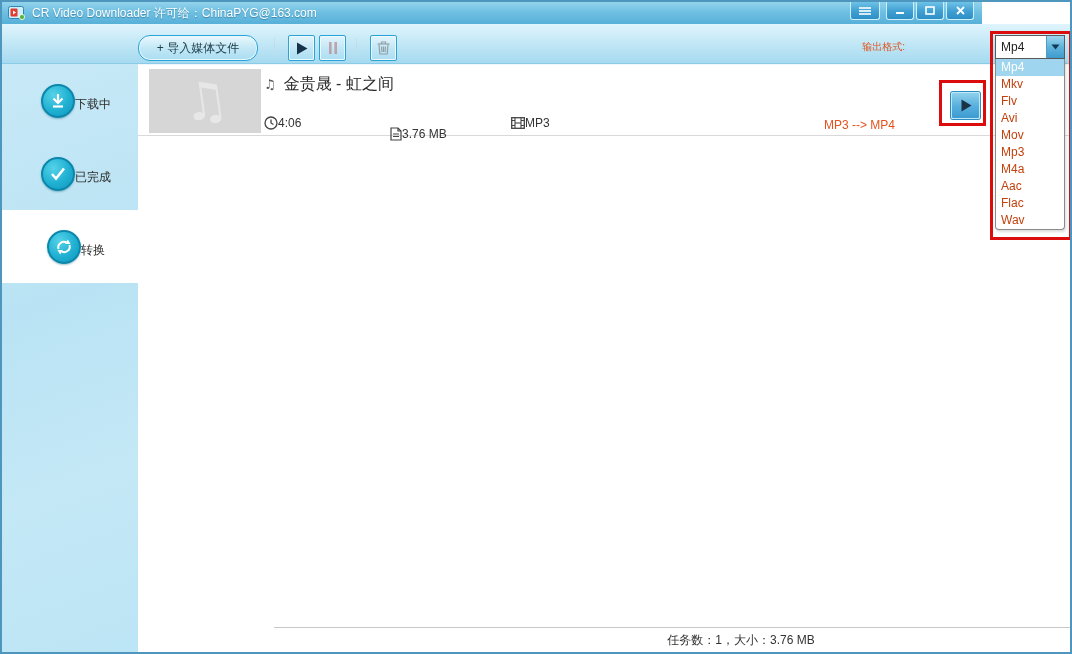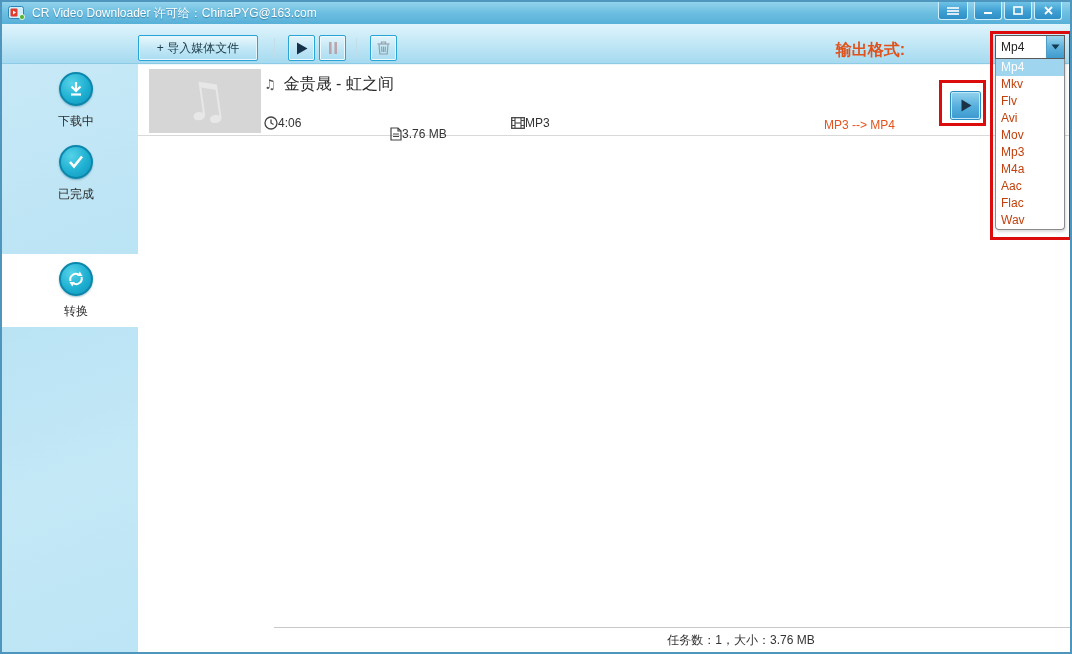--- a/index.html
+++ b/index.html
@@ -3,21 +3,21 @@
 <meta charset="utf-8">
 <style>
   * { margin:0; padding:0; box-sizing:border-box; }
   html,body { width:1072px; height:654px; font-family:"Liberation Sans","DejaVu Sans",sans-serif; }
   .window {
     position:relative; width:1072px; height:654px;
     border:2px solid #4e96be; background:#fff; overflow:hidden;
   }
   
   .titlebar {
-    position:absolute; left:0; top:0; width:1068px; height:22px;
+    position:absolute; left:0; top:0; width:980px; height:22px;
     background:linear-gradient(180deg,#93d3ec 0%,#6fc0e2 45%,#57b0d8 100%);
     display:flex; align-items:center; padding-left:6px;
   }
   .app-icon { width:18px; height:14px; margin-right:6px; flex:0 0 auto; }
   .title-text {
     color:#ffffff; font-size:12px; text-shadow:0 1px 1px rgba(0,70,110,.45);
     white-space:nowrap;
   }
   .win-controls { position:absolute; right:8px; top:0; display:flex; gap:2px; }
   .win-btn {
@@ -29,40 +29,40 @@
   .win-btn.menu { width:30px; margin-right:4px; }
   .win-btn svg { display:block; }
   
   .toolbar {
     position:absolute; left:0; top:22px; width:1068px; height:40px;
     background:linear-gradient(180deg,#dff4fc 0%,#bfe6f5 55%,#a6daf0 100%);
     border-bottom:1px solid #8ccbe6;
   }
   .import-btn {
     position:absolute; left:136px; top:11px; width:120px; height:26px;
-    border:1px solid #29a4d6; border-radius:2px;
+    border:1px solid #29a4d6; border-radius:12px;
     background:linear-gradient(180deg,#eaf8fd 0%,#c3e8f6 50%,#a9ddf1 100%);
     box-shadow:inset 0 0 0 1px #e8f7fd;
     font-size:12px; color:#20404e; cursor:pointer;
     display:flex; align-items:center; justify-content:center;
   }
   .tool-btn {
     position:absolute; top:11px; width:27px; height:26px;
     border:1px solid #29a4d6; border-radius:2px;
     background:linear-gradient(180deg,#e3f5fc 0%,#c0e6f5 55%,#abdef2 100%);
     box-shadow:inset 0 0 0 1px #eef9fe;
     display:flex; align-items:center; justify-content:center; cursor:pointer;
   }
   .tool-btn.play-tool { left:286px; }
   .tool-btn.pause-tool { left:317px; }
   .tool-btn.trash-tool { left:368px; }
   .tool-sep { position:absolute; top:14px; width:1px; height:20px; background:rgba(255,255,255,.7); border-left:1px solid rgba(120,170,195,.35); }
   .sep1 { left:272px; } .sep2 { left:354px; }
   .output-label {
-    position:absolute; right:165px; top:16px; font-size:16px; color:#e0521c; font-weight:bold;
+    position:absolute; right:165px; top:16px; font-size:10px; color:#e0521c; font-weight:normal;
   }
   
   .combo {
     position:absolute; left:993px; top:11px; width:70px; height:24px;
     background:#fff; border:1px solid #5a5a5a; display:flex; cursor:pointer;
   }
   .combo-value { flex:1; font-size:12px; color:#222; padding:4px 0 0 5px; }
   .combo-arrow {
     width:18px; height:100%; border-left:1px solid #4f9cc4;
     background:linear-gradient(180deg,#9fd6ee 0%,#5fb3dd 50%,#3f9ccd 100%);
@@ -76,23 +76,23 @@
   }
   .combo-item { height:17px; line-height:17px; font-size:12px; color:#c2410c; padding-left:5px; cursor:pointer; }
   .combo-item.selected { background:#9fd5ee; color:#ffffff; }
   
   .sidebar {
     position:absolute; left:0; top:62px; width:136px; height:588px;
     background:linear-gradient(160deg,#c8e9f7 0%,#b9e3f4 40%,#c4e8f6 70%,#bce5f5 100%);
   }
   .side-item {
     position:relative; width:100%; height:73px; cursor:pointer;
-    display:flex; flex-direction:column; align-items:center; justify-content:center;padding-left:12px;
-  }
-  .side-item.selected { background:#ffffff;margin-top:44px; }
+    display:flex; align-items:center; justify-content:center;padding-left:12px;
+  }
+  .side-item.selected { background:#ffffff; }
   .side-circle {
     width:34px; height:34px; border-radius:50%;
     background:radial-gradient(circle at 35% 30%,#55d2e8 0%,#1fb0d2 55%,#0f95bc 100%);
     border:2px solid #0c87ab;
     display:flex; align-items:center; justify-content:center;
     box-shadow:0 1px 2px rgba(0,80,110,.35);
   }
   .side-circle.globe {
     background:radial-gradient(circle at 35% 30%,#7fd4f2 0%,#3aa6e0 60%,#1f7fc0 100%);
   }

